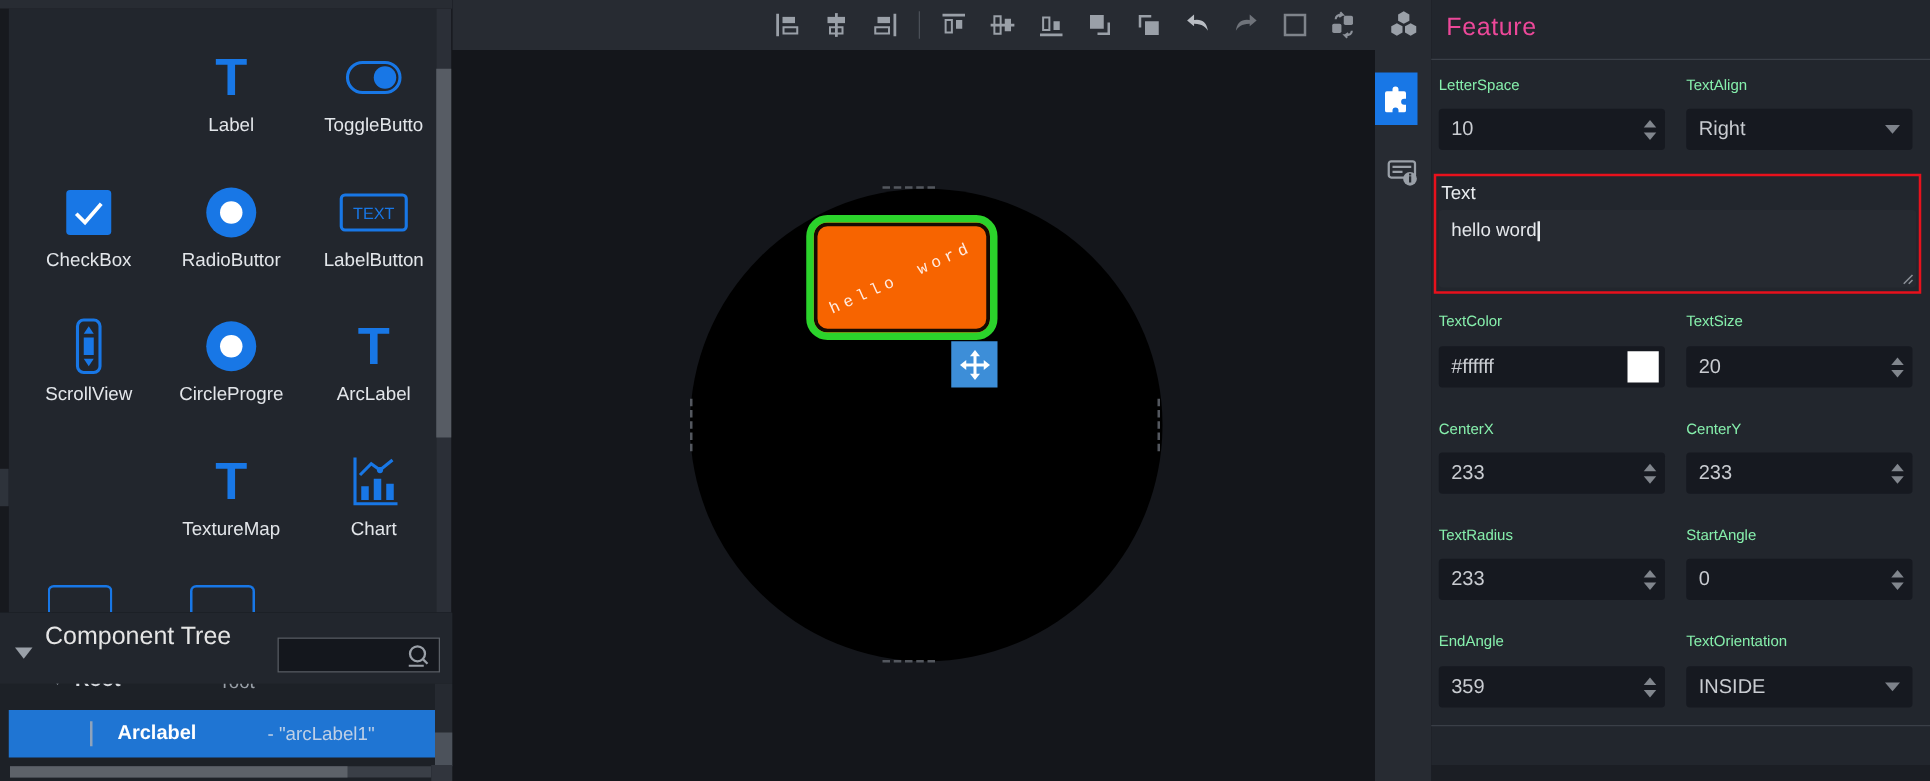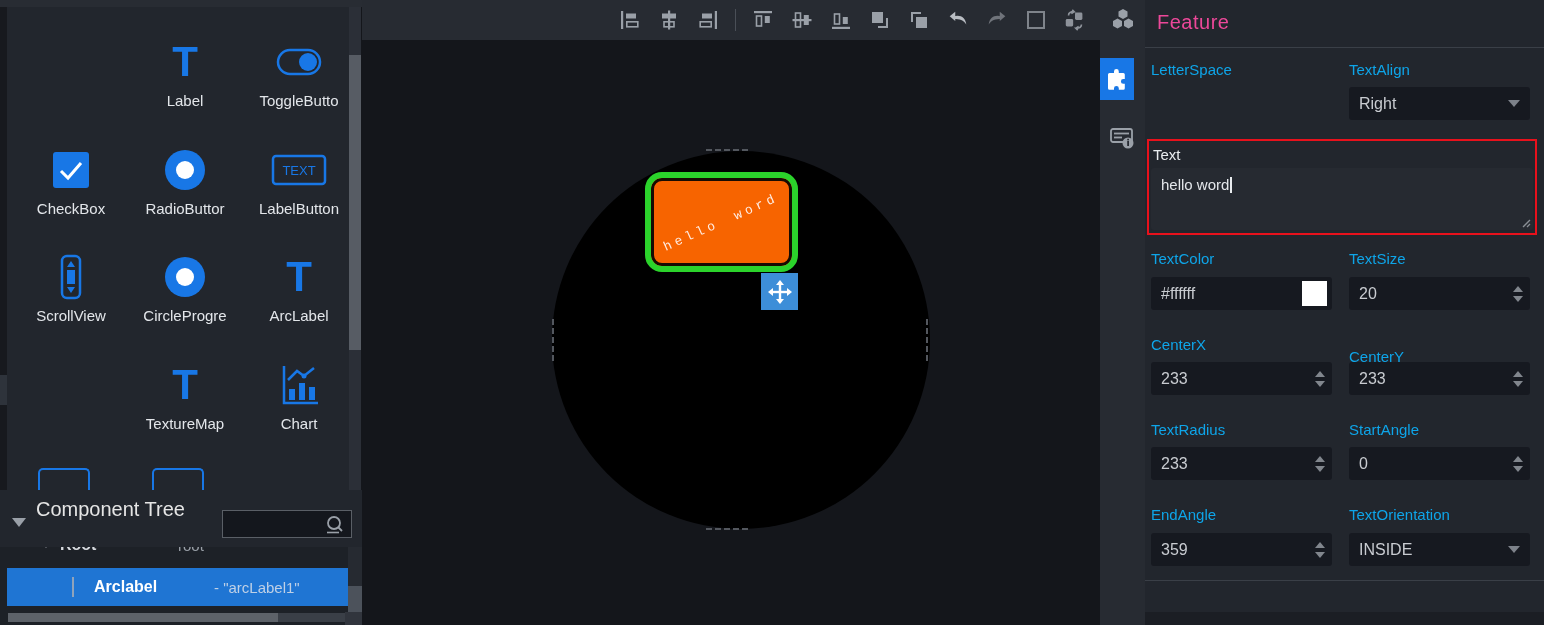--- a/index.html
+++ b/index.html
@@ -60,21 +60,21 @@
   .strip-hex{position:absolute;left:9px;top:6px;width:28px;height:28px;display:flex;align-items:center;justify-content:center;cursor:pointer;}
   .strip-tab{position:absolute;left:0;top:58px;width:34px;height:42px;background:#1877e6;display:flex;align-items:center;justify-content:center;cursor:pointer;}
   .strip-info{position:absolute;left:7px;top:122px;width:30px;height:30px;display:flex;align-items:center;justify-content:center;cursor:pointer;}
 
   
   .feature-panel{position:absolute;left:1145px;top:0;width:399px;height:625px;background:#22262d;}
   .fp-title{position:absolute;left:12px;top:11px;font-size:20px;color:#ec4899;letter-spacing:.5px;}
   .fp-div1{position:absolute;left:0;top:47px;width:399px;height:1px;background:#3a3f47;}
   .fp-div2{position:absolute;left:0;top:580px;width:399px;height:1px;background:#3a3f47;}
   .fp-bottom{position:absolute;left:0;top:612px;width:399px;height:13px;background:#1b1e24;}
-  .fld-label{position:absolute;width:185px;font-size:15px;color:#0ea5e9;}
+  .fld-label{position:absolute;width:185px;font-size:12px;color:#86efac;}
   .fld-input{position:absolute;width:181px;height:33px;background:#161920;border-radius:3px;font-size:16px;color:#c9ccd1;line-height:33px;padding-left:10px;cursor:text;}
   .col1{left:6px;} .col2{left:204px;}
   .spin{position:absolute;right:7px;top:50%;transform:translateY(-50%);display:flex;flex-direction:column;gap:4px;cursor:pointer;}
   .spin i{display:block;width:0;height:0;border-left:5px solid transparent;border-right:5px solid transparent;}
   .spin .up{border-bottom:6px solid #81868d;}
   .spin .dn{border-top:6px solid #81868d;}
   .dd-arrow{position:absolute;right:10px;top:13px;width:0;height:0;border-left:6px solid transparent;border-right:6px solid transparent;border-top:7px solid #7d828a;}
   .swatch{position:absolute;right:5px;top:4px;width:25px;height:25px;background:#ffffff;cursor:pointer;}
   .red-box{position:absolute;left:2px;top:139px;width:390px;height:96px;border:2px solid #e8111c;z-index:2;pointer-events:none;}
   .text-label{position:absolute;left:8px;top:146px;font-size:15px;color:#eaedf0;}
@@ -355,20 +355,27 @@
       </svg>
     </div>
   </div>
 
   <div class="feature-panel">
     <div class="fp-title">Feature</div>
     <div class="fp-div1"></div>
 
     <div class="fld-label col1" style="top:61px;">LetterSpace</div>
     <div class="fld-label col2" style="top:61px;">TextAlign</div>
+    <div class="fld-input col1" style="top:87px;">
+      <span>10</span>
+      <span class="spin">
+          <i class="up"></i>
+          <i class="dn"></i>
+        </span>
+    </div>
     <div class="fld-input col2" style="top:87px;">
       <span>Right</span>
       <span class="dd-arrow"></span>
     </div>
 
     <div class="red-box"></div>
     <div class="text-label">Text</div>
     <div class="text-area">
       <span>hello word</span><span class="caret-bar"></span>
       <svg class="resize-grip" width="10" height="10" viewBox="0 0 10 10">
@@ -385,21 +392,21 @@
     </div>
     <div class="fld-input col2" style="top:277px;">
       <span>20</span>
       <span class="spin">
           <i class="up"></i>
           <i class="dn"></i>
         </span>
     </div>
 
     <div class="fld-label col1" style="top:336px;">CenterX</div>
-    <div class="fld-label col2" style="top:348px;">CenterY</div>
+    <div class="fld-label col2" style="top:336px;">CenterY</div>
     <div class="fld-input col1" style="top:362px;">
       <span>233</span>
       <span class="spin">
           <i class="up"></i>
           <i class="dn"></i>
         </span>
     </div>
     <div class="fld-input col2" style="top:362px;">
       <span>233</span>
       <span class="spin">

